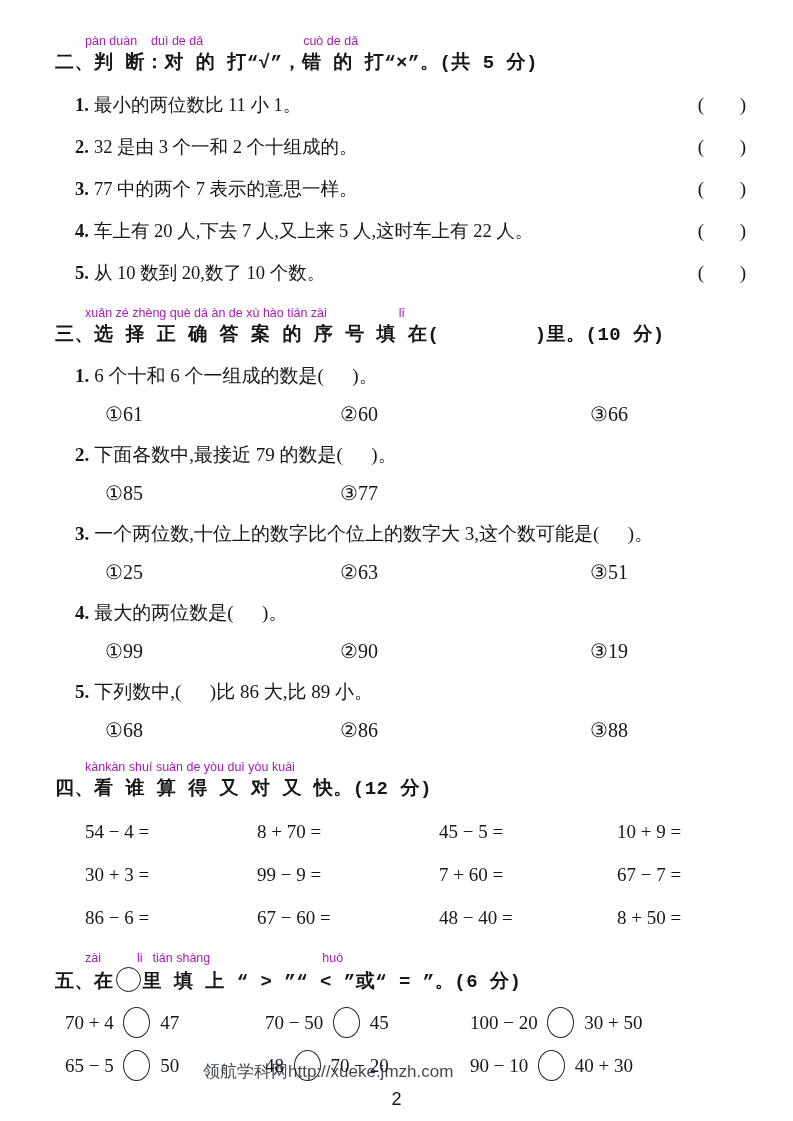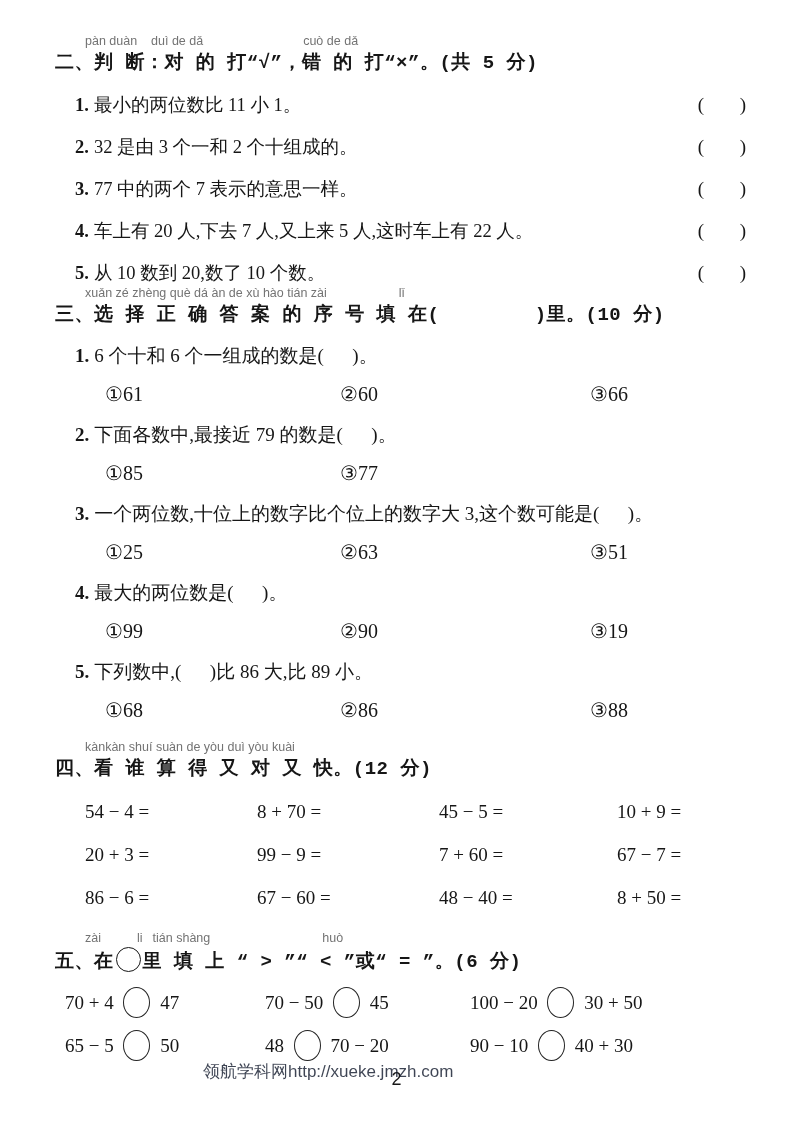--- a/index.html
+++ b/index.html
@@ -9,21 +9,21 @@
     color:#161616;
     font-family:"Liberation Serif","DejaVu Serif",serif;
     position:relative;
     overflow:hidden;
   }
   .page { width:793px; height:1121px; position:relative; padding-top:34px; }
 
   
   .pinyin {
     font-family:"Liberation Sans","DejaVu Sans",sans-serif;
-    font-size:12.5px; line-height:14px; color:#737373;
+    font-size:12.5px; line-height:14px; color:#a21caf;
     margin-left:85px; white-space:pre;
   }
   .judge-pinyin .gap-second { margin-left:100px; }
   .choice-pinyin .gap-second { margin-left:72px; }
   .cmp-p2 { margin-left:36px; }
   .cmp-p3 { margin-left:10px; }
   .cmp-p4 { margin-left:112px; }
 
   
   .sec-title {
@@ -109,21 +109,21 @@
     <div class="judge-item">
       <span class="qtext"><b class="qnum">4.</b><span>车上有 20 人,下去 7 人,又上来 5 人,这时车上有 22 人。</span></span>
       <span class="ans-blank">(      )</span>
     </div>
     <div class="judge-item">
       <span class="qtext"><b class="qnum">5.</b><span>从 10 数到 20,数了 10 个数。</span></span>
       <span class="ans-blank">(      )</span>
     </div>
   </section>
 
-  <section style="">
+  <section style="margin-top:20px;">
     <div class="pinyin choice-pinyin"><span>xuǎn zé zhèng què dá àn de xù hào tián zài</span><span class="gap-second">lǐ</span></div>
     <div class="sec-title">三、选 择 正 确 答 案 的 序 号 填 在(        )里。(10 分)</div>
 
     <div class="choice-q"><b class="qnum">1.</b><span>6 个十和 6 个一组成的数是(      )。</span></div>
     <div class="options">
       <span>①61</span>
       <span>②60</span>
       <span>③66</span>
     </div>
 
@@ -159,21 +159,21 @@
     <div class="pinyin">kànkàn shuí suàn de yòu duì yòu kuài</div>
     <div class="sec-title">四、看 谁 算 得 又 对 又 快。(12 分)</div>
 
     <div class="calc-row">
       <span>54 − 4 =</span>
       <span>8 + 70 =</span>
       <span>45 − 5 =</span>
       <span>10 + 9 =</span>
     </div>
     <div class="calc-row">
-      <span>20 + 3 =</span>
+      <span>30 + 3 =</span>
       <span>99 − 9 =</span>
       <span>7 + 60 =</span>
       <span>67 − 7 =</span>
     </div>
     <div class="calc-row">
       <span>86 − 6 =</span>
       <span>67 − 60 =</span>
       <span>48 − 40 =</span>
       <span>8 + 50 =</span>
     </div>

